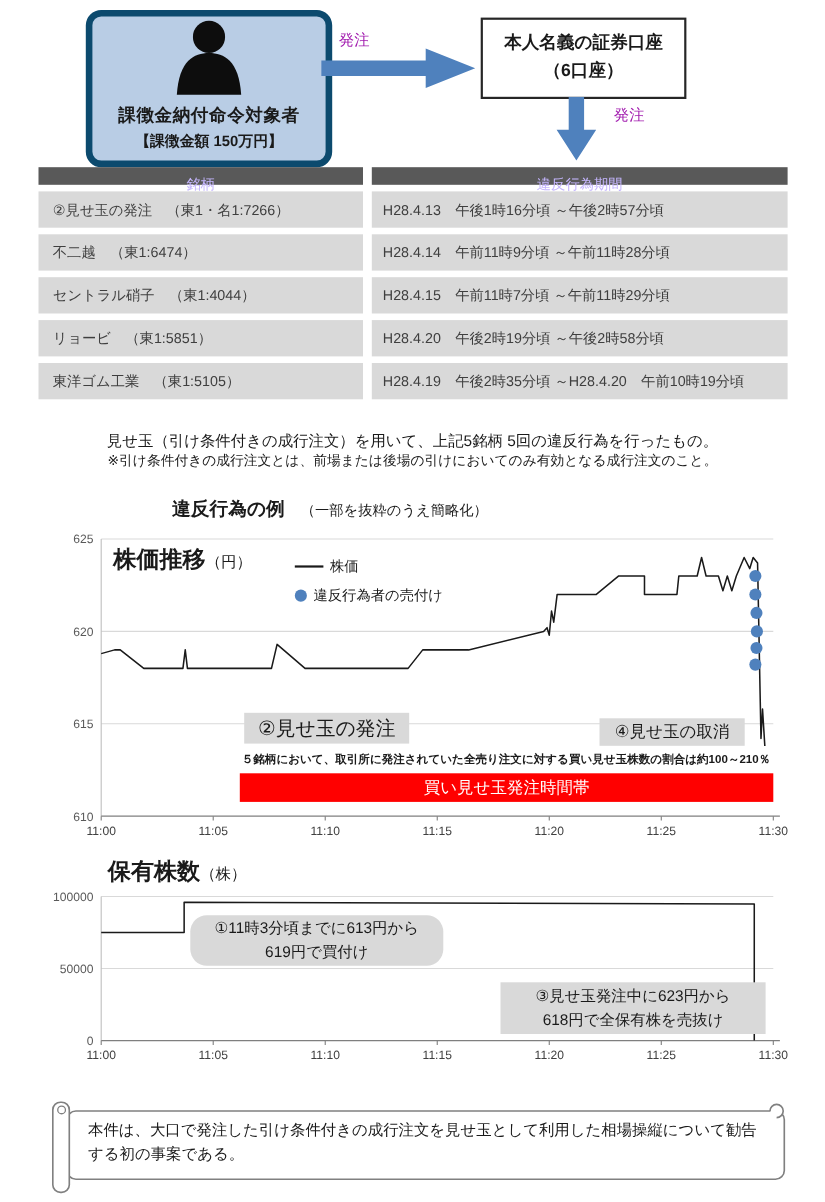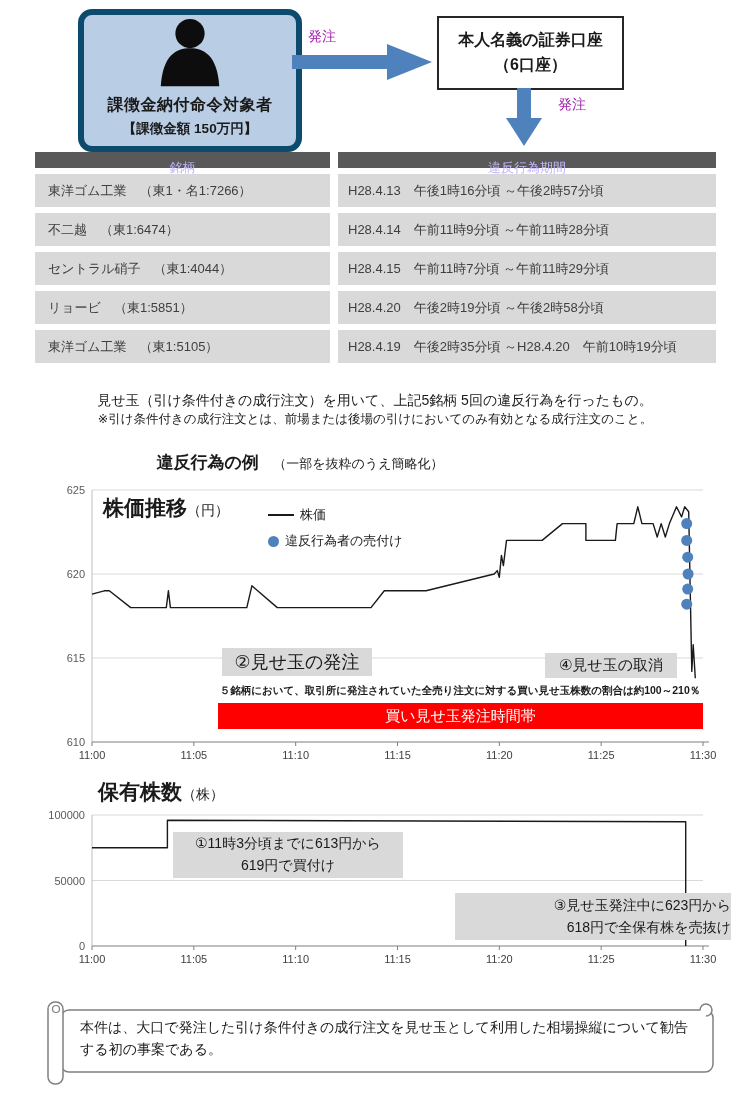--- a/index.html
+++ b/index.html
@@ -46,22 +46,22 @@
   .legend{left:268px;top:26px;display:flex;flex-direction:column;gap:8px;}
   .legend-item{display:flex;align-items:center;gap:6px;font-size:13px;}
   .legend-line{display:inline-block;width:26px;height:0;border-top:2px solid #1a1a1a;}
   .legend-dot{display:inline-block;width:11px;height:11px;border-radius:50%;background:#4f81bd;}
   .gray-note{background:#d9d9d9;color:#1a1a1a;display:flex;align-items:center;justify-content:center;}
   .ann-order{left:222px;top:168px;width:150px;height:28px;font-size:18px;}
   .ann-cancel{left:545px;top:173px;width:132px;height:25px;font-size:15px;}
   .ratio-note{left:210px;top:204px;width:500px;text-align:center;font-size:10.5px;font-weight:bold;}
   .banner{left:218px;top:223px;width:485px;height:26px;background:#ff0000;color:#ffffff;
     font-size:15px;display:flex;align-items:center;justify-content:center;}
-  .ann-buy{left:173px;top:54px;width:230px;height:46px;font-size:14px;flex-direction:column;line-height:1.55;}
-  .ann-sell{left:455px;top:115px;width:276px;height:47px;font-size:14px;flex-direction:column;line-height:1.55;align-items:flex-end;}
+  .ann-buy{left:173px;top:54px;width:230px;height:46px;font-size:14px;flex-direction:column;line-height:1.55;border-radius:15px;}
+  .ann-sell{left:455px;top:115px;width:241px;height:47px;font-size:14px;flex-direction:column;line-height:1.55;}
 
   
   .footer-scroll{left:40px;top:998px;width:680px;height:92px;}
   .footer-text{left:80px;top:1016px;width:612px;font-size:14px;line-height:1.6;}
 </style>
 </head>
 <body>
 
 <div class="page">
 
@@ -85,21 +85,21 @@
   </div>
 
   <svg class="abs" style="left:504px;top:88px;" width="40" height="60" viewBox="0 0 40 60">
     <polygon points="13,0 27,0 27,30 38,30 20,58 2,30 13,30" fill="#4f81bd"></polygon>
   </svg>
   <div class="abs order-label" style="left:558px;top:96px;">発注</div>
 
   <div class="abs violation-table">
     <div class="t-head">銘柄</div>
     <div class="t-head">違反行為期間</div>
-  <div class="t-row"><div class="t-cell t-stock">東洋ゴム工業　（東1・名1:7266）</div><div class="t-cell t-period">H28.4.13　午後1時16分頃 ～午後2時57分頃</div></div>
+  <div class="t-row"><div class="t-cell t-stock">②見せ玉の発注　（東1・名1:7266）</div><div class="t-cell t-period">H28.4.13　午後1時16分頃 ～午後2時57分頃</div></div>
       <div class="t-row"><div class="t-cell t-stock">不二越　（東1:6474）</div><div class="t-cell t-period">H28.4.14　午前11時9分頃 ～午前11時28分頃</div></div>
       <div class="t-row"><div class="t-cell t-stock">セントラル硝子　（東1:4044）</div><div class="t-cell t-period">H28.4.15　午前11時7分頃 ～午前11時29分頃</div></div>
       <div class="t-row"><div class="t-cell t-stock">リョービ　（東1:5851）</div><div class="t-cell t-period">H28.4.20　午後2時19分頃 ～午後2時58分頃</div></div>
       <div class="t-row"><div class="t-cell t-stock">東洋ゴム工業　（東1:5105）</div><div class="t-cell t-period">H28.4.19　午後2時35分頃 ～H28.4.20　午前10時19分頃</div></div>
     </div>
 
   <div class="abs note1">見せ玉（引け条件付きの成行注文）を用いて、上記5銘柄 5回の違反行為を行ったもの。</div>
   <div class="abs note2">※引け条件付きの成行注文とは、前場または後場の引けにおいてのみ有効となる成行注文のこと。</div>
   <div class="abs example-title">
     <span class="main">違反行為の例</span>

